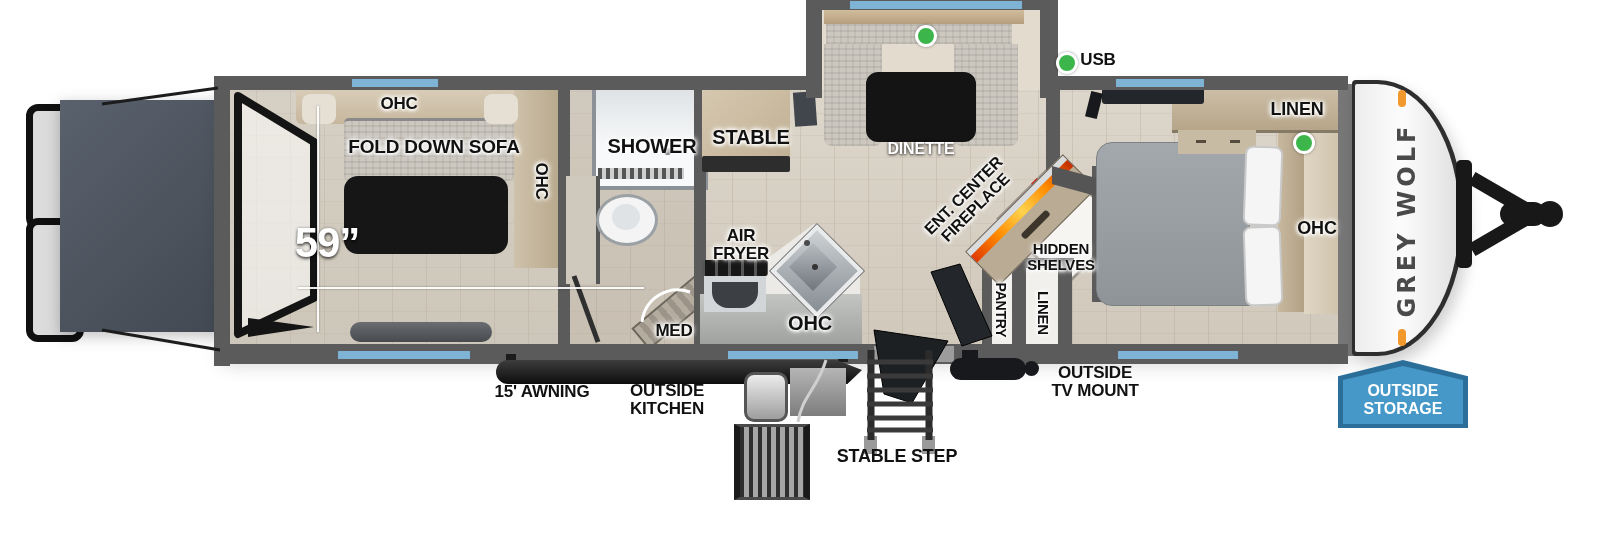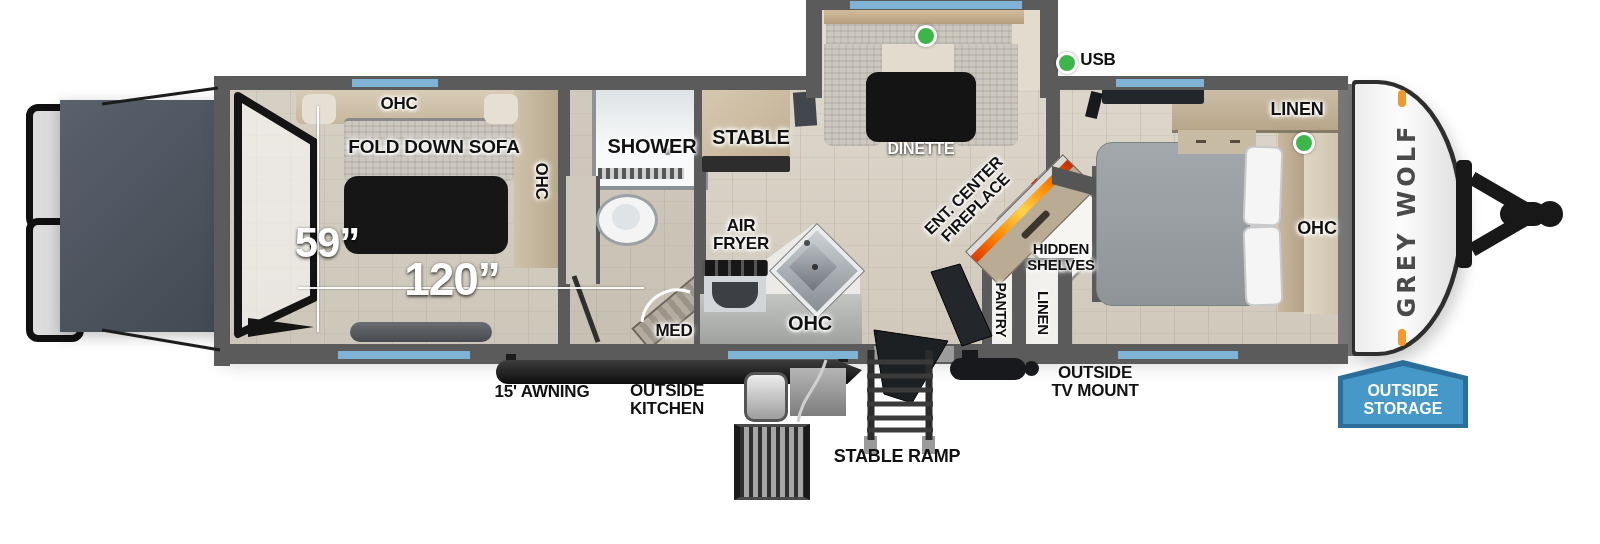--- a/index.html
+++ b/index.html
@@ -200,37 +200,36 @@
   <div class="a z35" style="left:298px;top:287px;width:346px;height:2px;background:rgba(255,255,255,.9);box-shadow:0 0 2px rgba(0,0,0,.4);"></div>
 
   <div class="dot" style="left:915px;top:25px;"></div>
   <div class="dot" style="left:1056px;top:52px;"></div>
   <div class="dot" style="left:1293px;top:132px;"></div>
 
   <div class="lbl" style="left:399px;top:104px;font-size:17px;">OHC</div>
   <div class="lbl" style="left:434px;top:147px;font-size:19px;">FOLD DOWN SOFA</div>
   <div class="lbl" style="left:541px;top:181px;font-size:17px;transform:translate(-50%,-50%) rotate(90deg);">OHC</div>
   <div class="dim" style="left:327px;top:243px;font-size:42px;">59”</div>
-  <div class="dim" style="left:452px;top:279px;font-size:46px;">120”</div>
   <div class="lbl" style="left:652px;top:147px;font-size:20px;">SHOWER</div>
   <div class="lbl" style="left:674px;top:331px;font-size:17px;">MED</div>
   <div class="lbl" style="left:751px;top:138px;font-size:20px;">STABLE</div>
-  <div class="lbl" style="left:741px;top:235px;font-size:17px;">AIR
+  <div class="lbl" style="left:741px;top:245px;font-size:17px;">AIR
 FRYER</div>
   <div class="lbl" style="left:810px;top:324px;font-size:20px;">OHC</div>
   <div class="lbl lblw" style="left:921px;top:105px;font-size:16px;margin-top:44px;">DINETTE</div>
   <div class="lbl plain" style="left:1098px;top:60px;font-size:17px;">USB</div>
   <div class="lbl" style="left:970px;top:202px;font-size:16px;transform:translate(-50%,-50%) rotate(-45deg);">ENT. CENTER
 FIREPLACE</div>
   <div class="lbl" style="left:1061px;top:257px;font-size:15px;">HIDDEN
 SHELVES</div>
   <div class="lbl" style="left:1001px;top:310px;font-size:14px;transform:translate(-50%,-50%) rotate(90deg);">PANTRY</div>
   <div class="lbl" style="left:1043px;top:313px;font-size:15px;transform:translate(-50%,-50%) rotate(90deg);">LINEN</div>
   <div class="lbl" style="left:1297px;top:110px;font-size:18px;">LINEN</div>
   <div class="lbl" style="left:1317px;top:229px;font-size:18px;">OHC</div>
   <div class="lbl plain" style="left:542px;top:392px;font-size:17px;">15' AWNING</div>
   <div class="lbl plain" style="left:667px;top:400px;font-size:17px;">OUTSIDE
 KITCHEN</div>
-  <div class="lbl plain" style="left:897px;top:457px;font-size:18px;">STABLE RAMP</div>
+  <div class="lbl plain" style="left:897px;top:457px;font-size:18px;">STABLE STEP</div>
   <div class="lbl plain" style="left:1095px;top:382px;font-size:17px;">OUTSIDE
 TV MOUNT</div>
 
 </div>
 
 </body></html>

